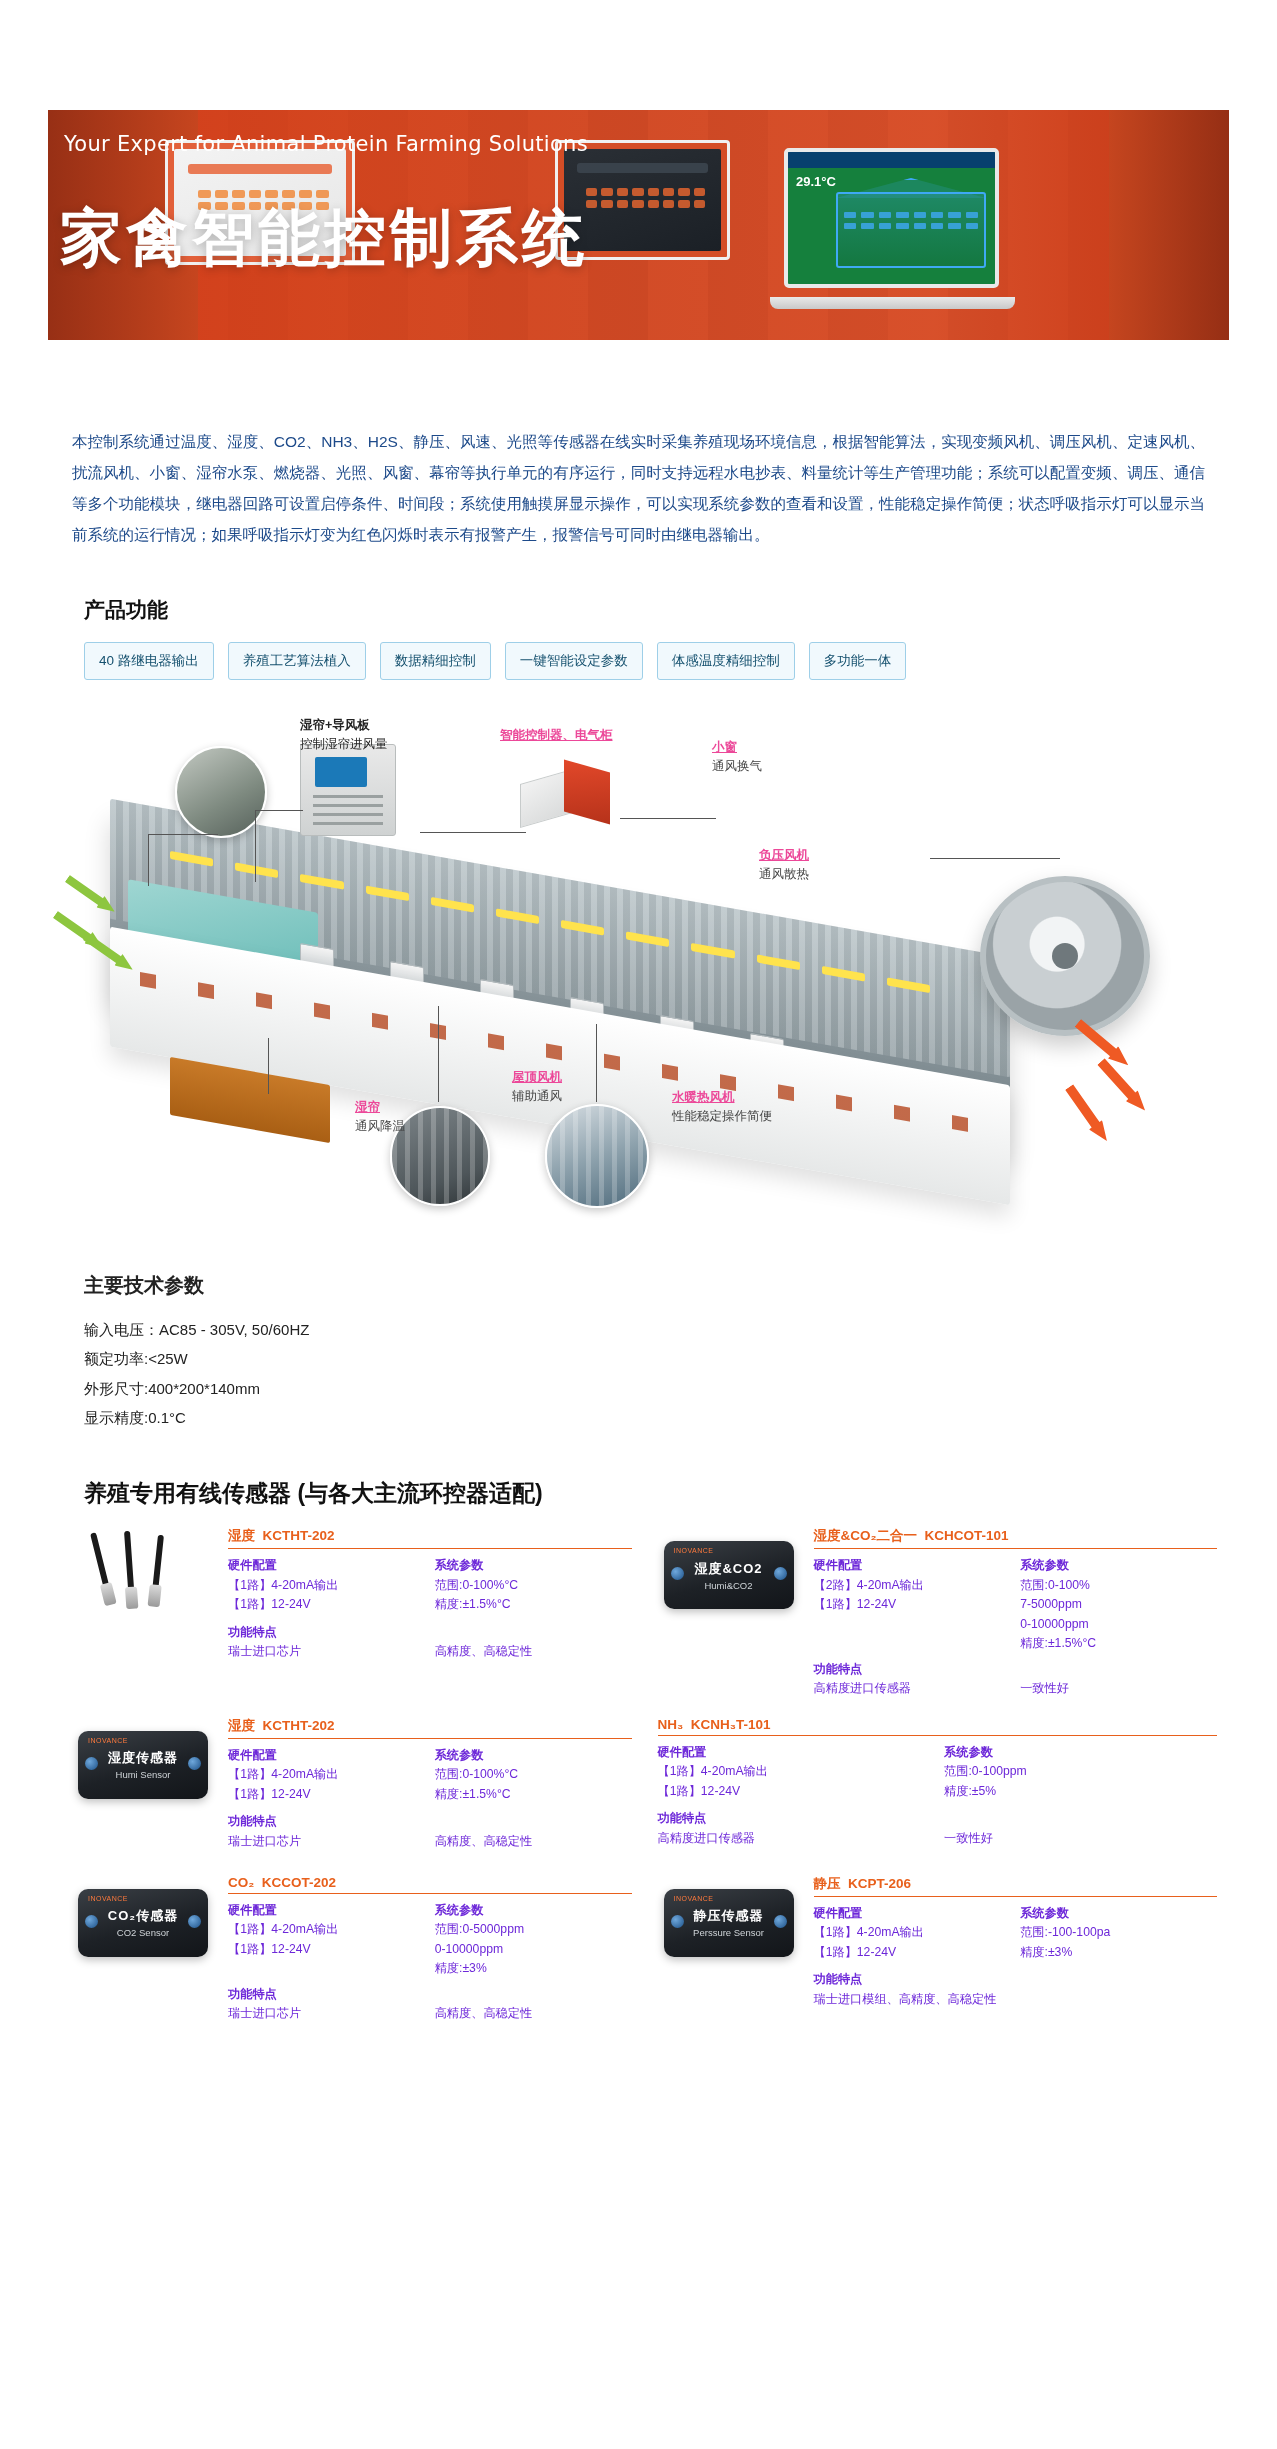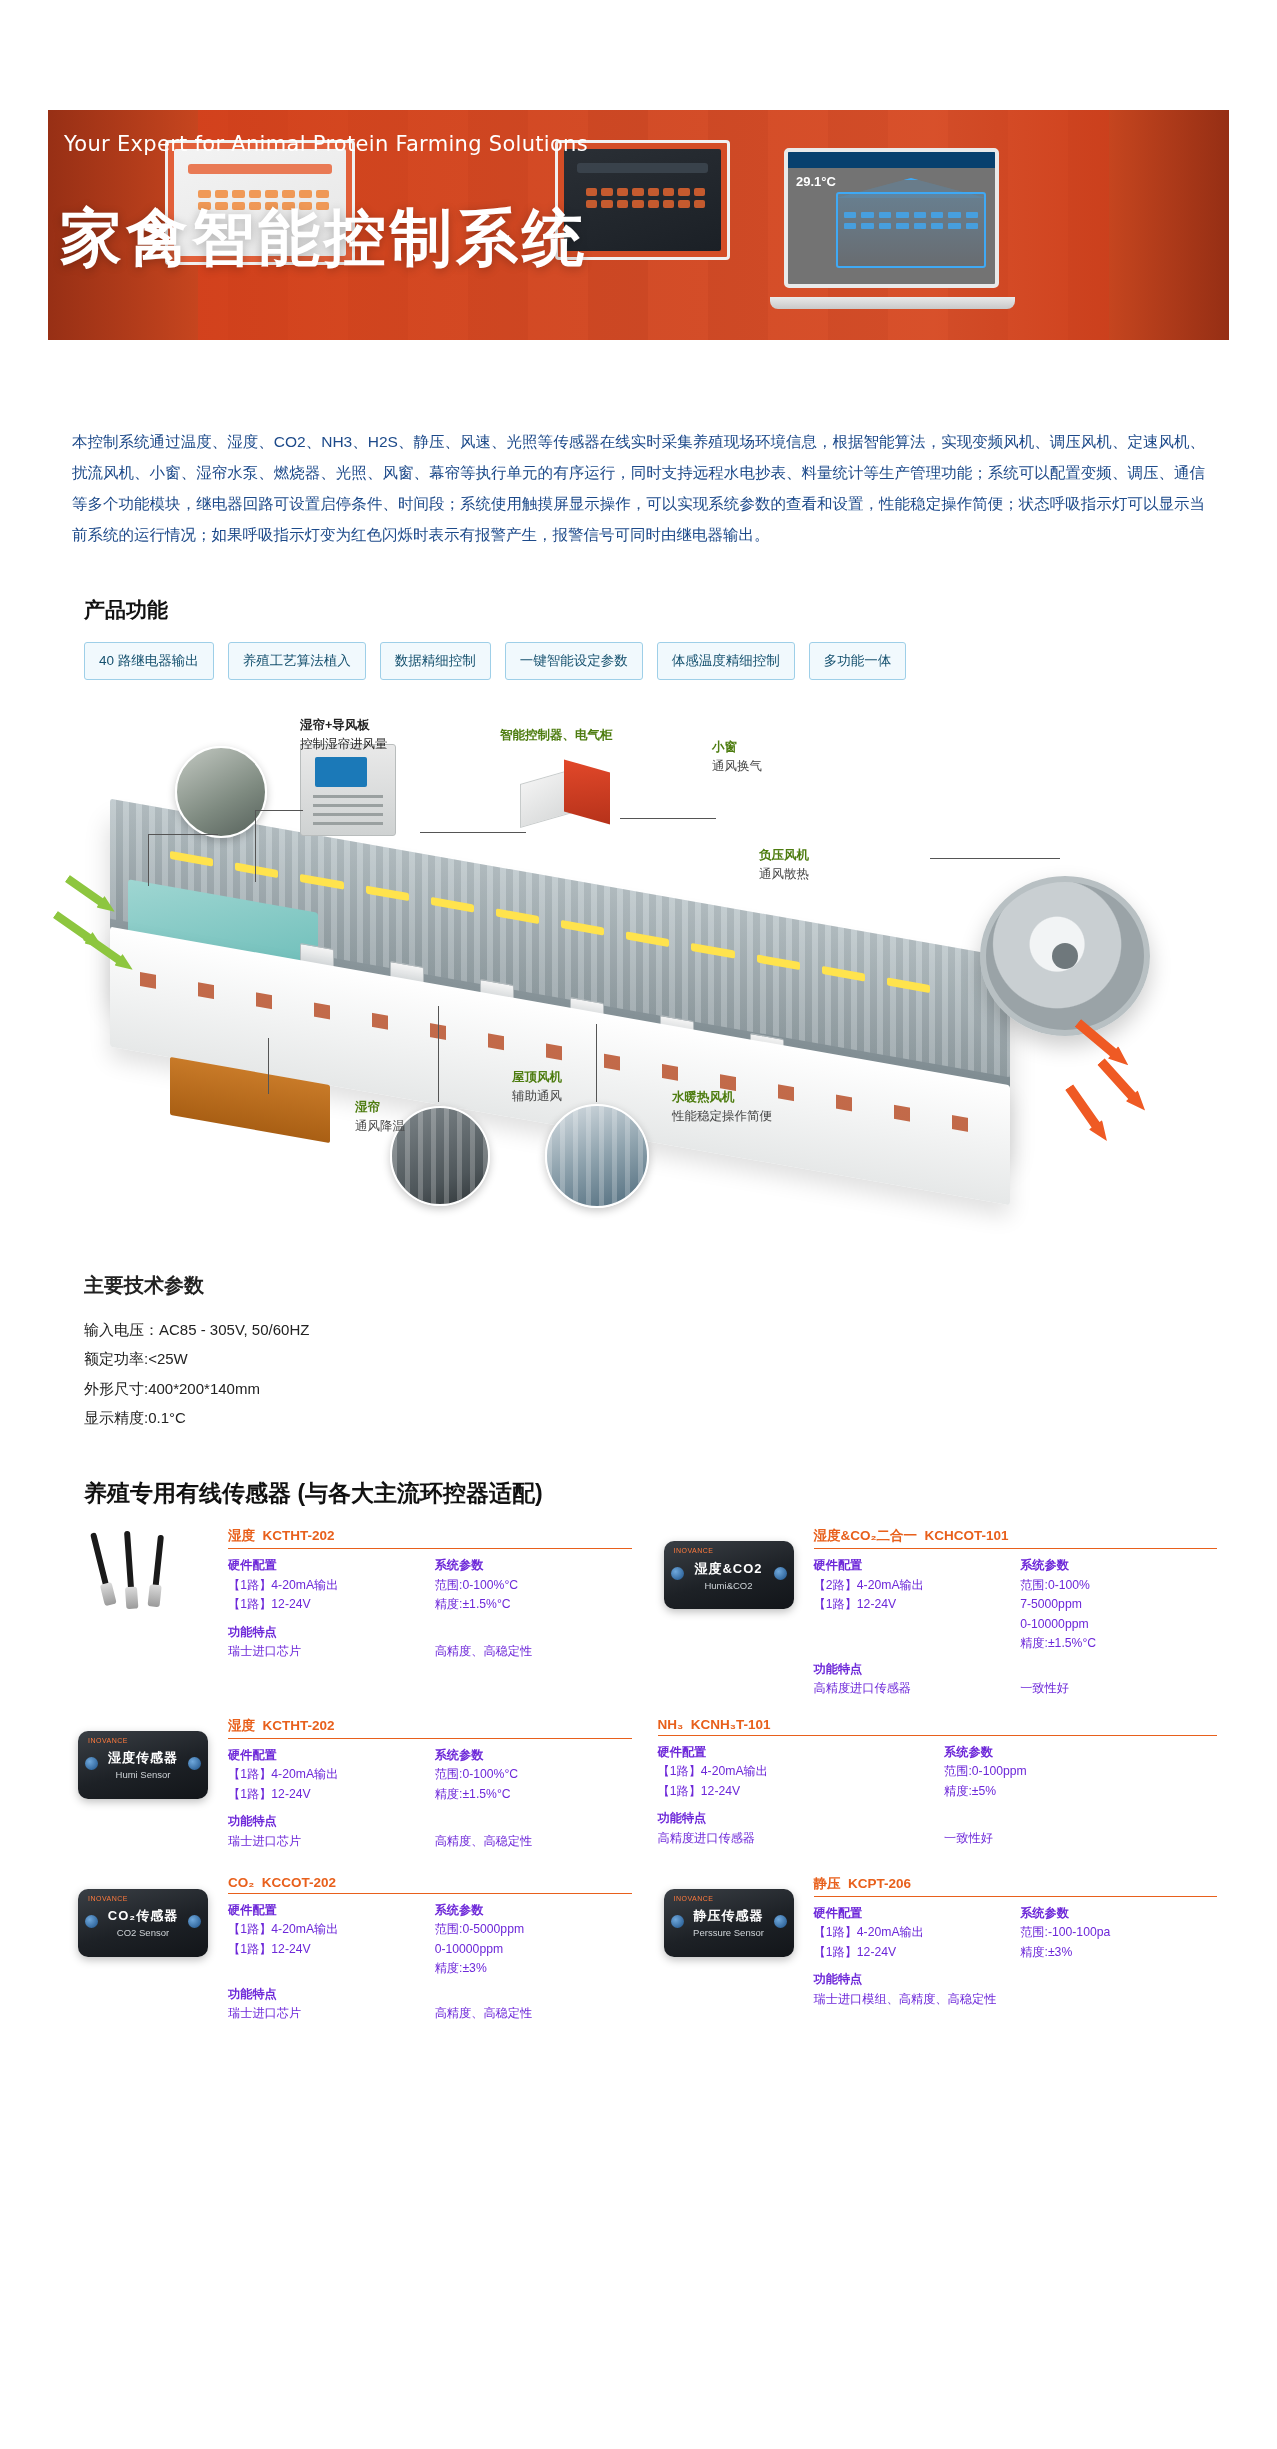--- a/index.html
+++ b/index.html
@@ -70,21 +70,21 @@
   .panel-bar {
     position:absolute; left:8%; right:8%; top:14%; height:10px;
     background:#e8653a; border-radius:3px; opacity:.85;
   }
   .panel.p2 .panel-bar { background:#3d4750; }
   .laptop {
     position:absolute; left:770px; top:148px; width:245px; height:175px;
   }
   .laptop-screen {
     position:absolute; left:14px; top:0; width:215px; height:140px;
-    background:#737373; border:4px solid #e9e9e9; border-radius:5px;
+    background:#15803d; border:4px solid #e9e9e9; border-radius:5px;
     overflow:hidden;
   }
   .laptop-screen .topbar { position:absolute; left:0; right:0; top:0; height:16px; background:#07406e; }
   .laptop-screen .temp { position:absolute; left:8px; top:22px; color:#fff; font-size:13px; font-weight:bold; }
   .laptop-screen .house {
     position:absolute; left:48px; top:40px; width:150px; height:76px;
     border:2px solid #3fa9f5; border-radius:3px;
     background:linear-gradient(180deg, rgba(63,169,245,.22), rgba(10,47,92,.1));
   }
   .laptop-screen .house:before {
@@ -259,21 +259,21 @@
   .ctrl-cabinet {
     position:absolute; left:300px; top:38px; width:96px; height:92px;
     background:linear-gradient(180deg,#e9e9e9,#cfd2d2);
     border:1px solid #b9bdbd; border-radius:3px;
   }
   .ctrl-screen { position:absolute; left:14px; top:12px; width:52px; height:30px; background:#1b79b8; border-radius:2px;}
   .ctrl-rows { position:absolute; left:12px; top:50px; right:12px; bottom:10px;
     background: repeating-linear-gradient(180deg,#9aa0a0 0 3px, transparent 3px 9px); }
   .lbl { position:absolute; font-size:12.5px; line-height:1.55; }
   .lbl .t { font-weight:bold; }
-  .lbl.red .t { color:#4d7c0f; }
+  .lbl.red .t { color:#ec4899;text-decoration:underline; }
   .lbl.red .s { color:#444; }
   .lbl.dark .t { color:#222; }
   .leader { position:absolute; background:#555; }
 
   
   .tech {
     margin: 0 0 0 84px;
     font-size: 15px;
     line-height: 1.95;
     color:#222;

